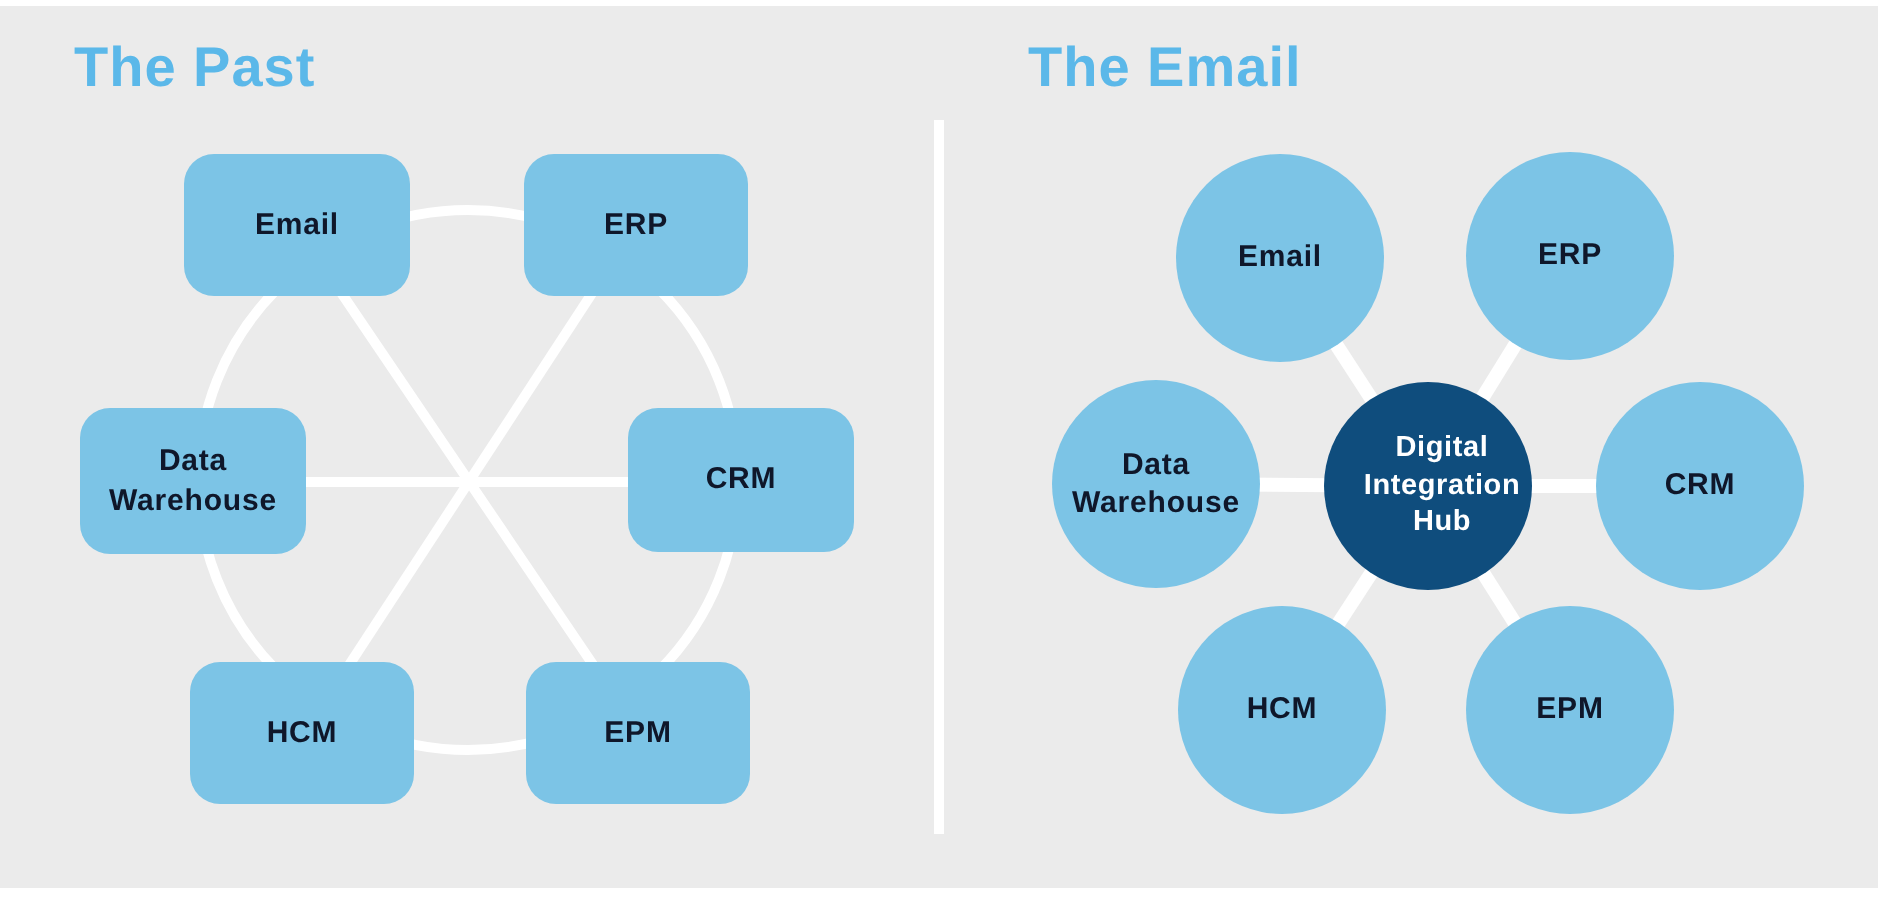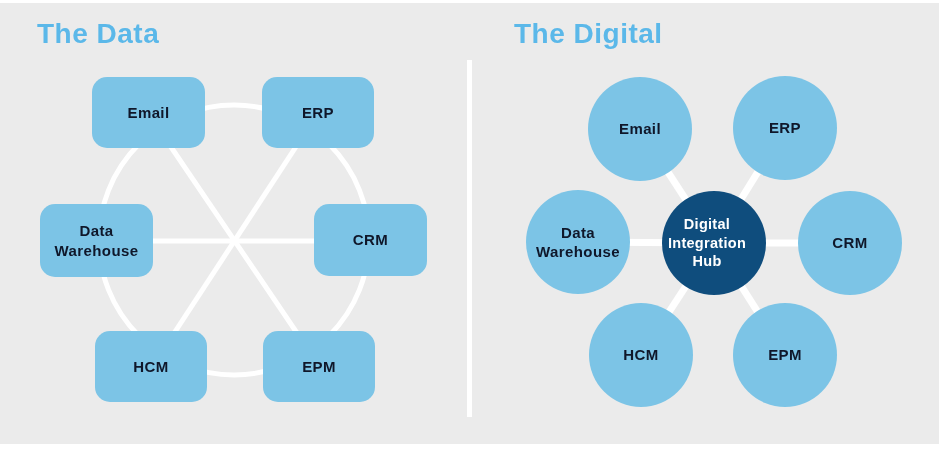--- a/index.html
+++ b/index.html
@@ -75,21 +75,21 @@
   }
   .hub {
     position: absolute;
     z-index: 2;
     width: 104px;
     height: 104px;
     border-radius: 50%;
     background: #0f4d7d;
     display: flex;
     align-items: center;
-    justify-content: flex-start;
+    justify-content: flex-end;
     text-align: center;
   }
   .node-label {
     display: block;
     max-width: 94px;
     color: #0f172a;
     font-size: 15px;
     font-weight: bold;
     letter-spacing: 0.4px;
     line-height: 1.3;
@@ -135,22 +135,22 @@
     <g stroke="#ffffff" stroke-width="7" fill="none">
       <line x1="714" y1="243" x2="640" y2="129"></line>
       <line x1="714" y1="243" x2="785" y2="128"></line>
       <line x1="714" y1="243" x2="578" y2="242"></line>
       <line x1="714" y1="243" x2="850" y2="243"></line>
       <line x1="714" y1="243" x2="641" y2="355"></line>
       <line x1="714" y1="243" x2="785" y2="355"></line>
     </g>
   </svg>
 
-  <h2 class="title title-past">The Data</h2>
-  <h2 class="title title-future">The Digital</h2>
+  <h2 class="title title-past">The Past</h2>
+  <h2 class="title title-future">The Email</h2>
 
   <div class="divider"></div>
 
   <div class="box p-email">
     <span class="node-label">Email</span>
   </div>
   <div class="box p-erp">
     <span class="node-label">ERP</span>
   </div>
   <div class="box p-dw">

